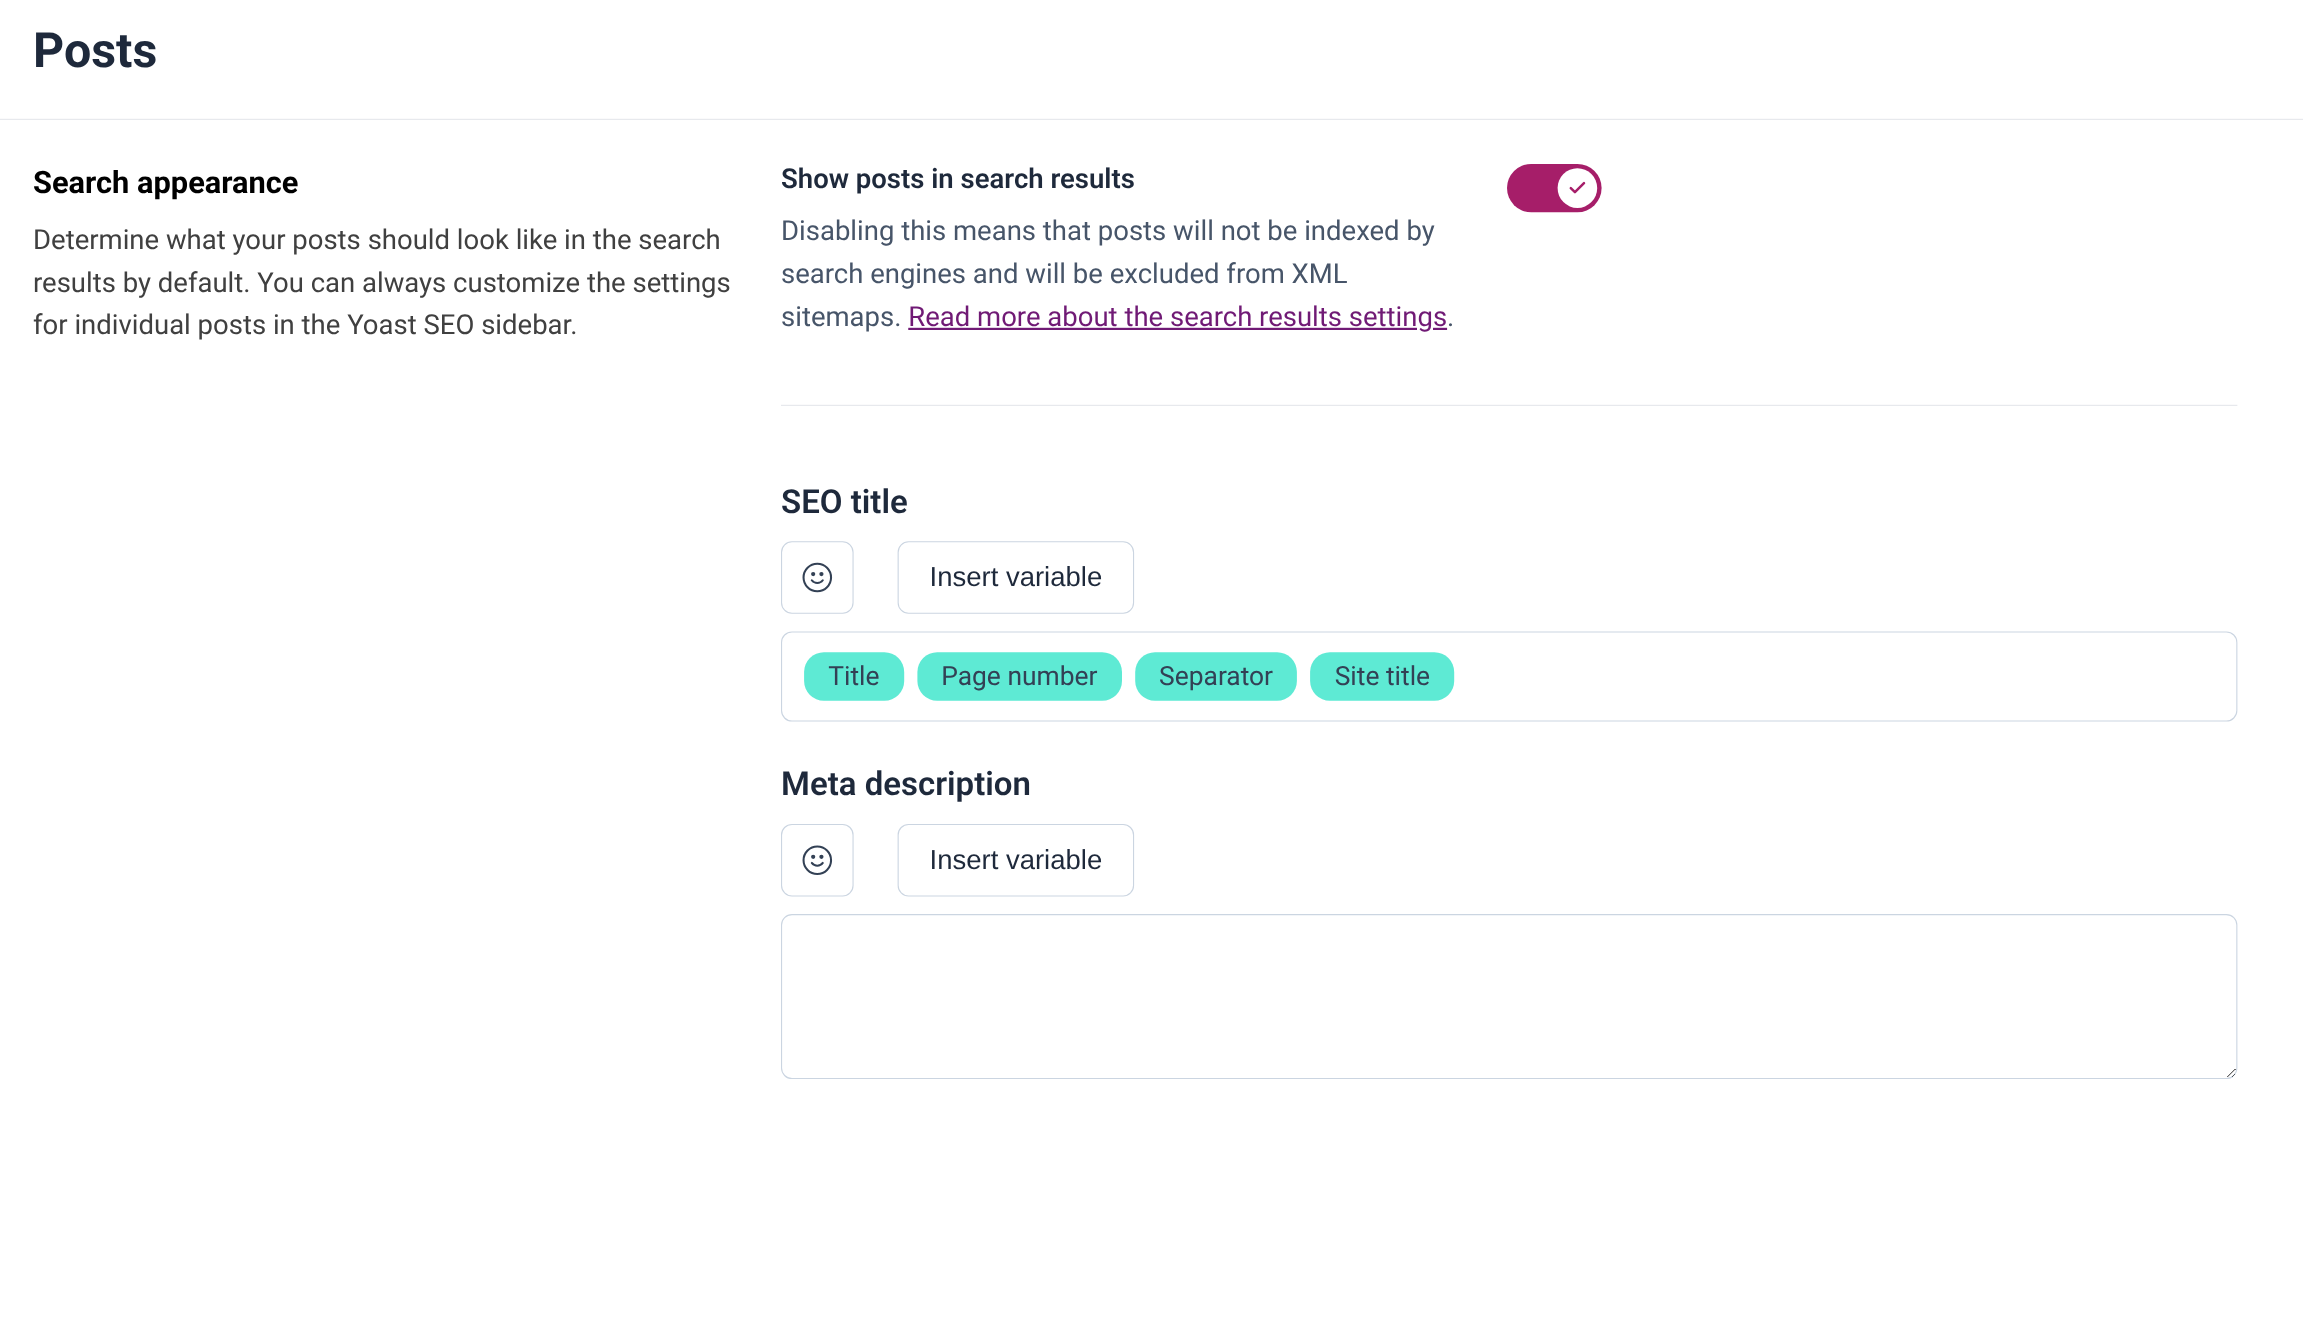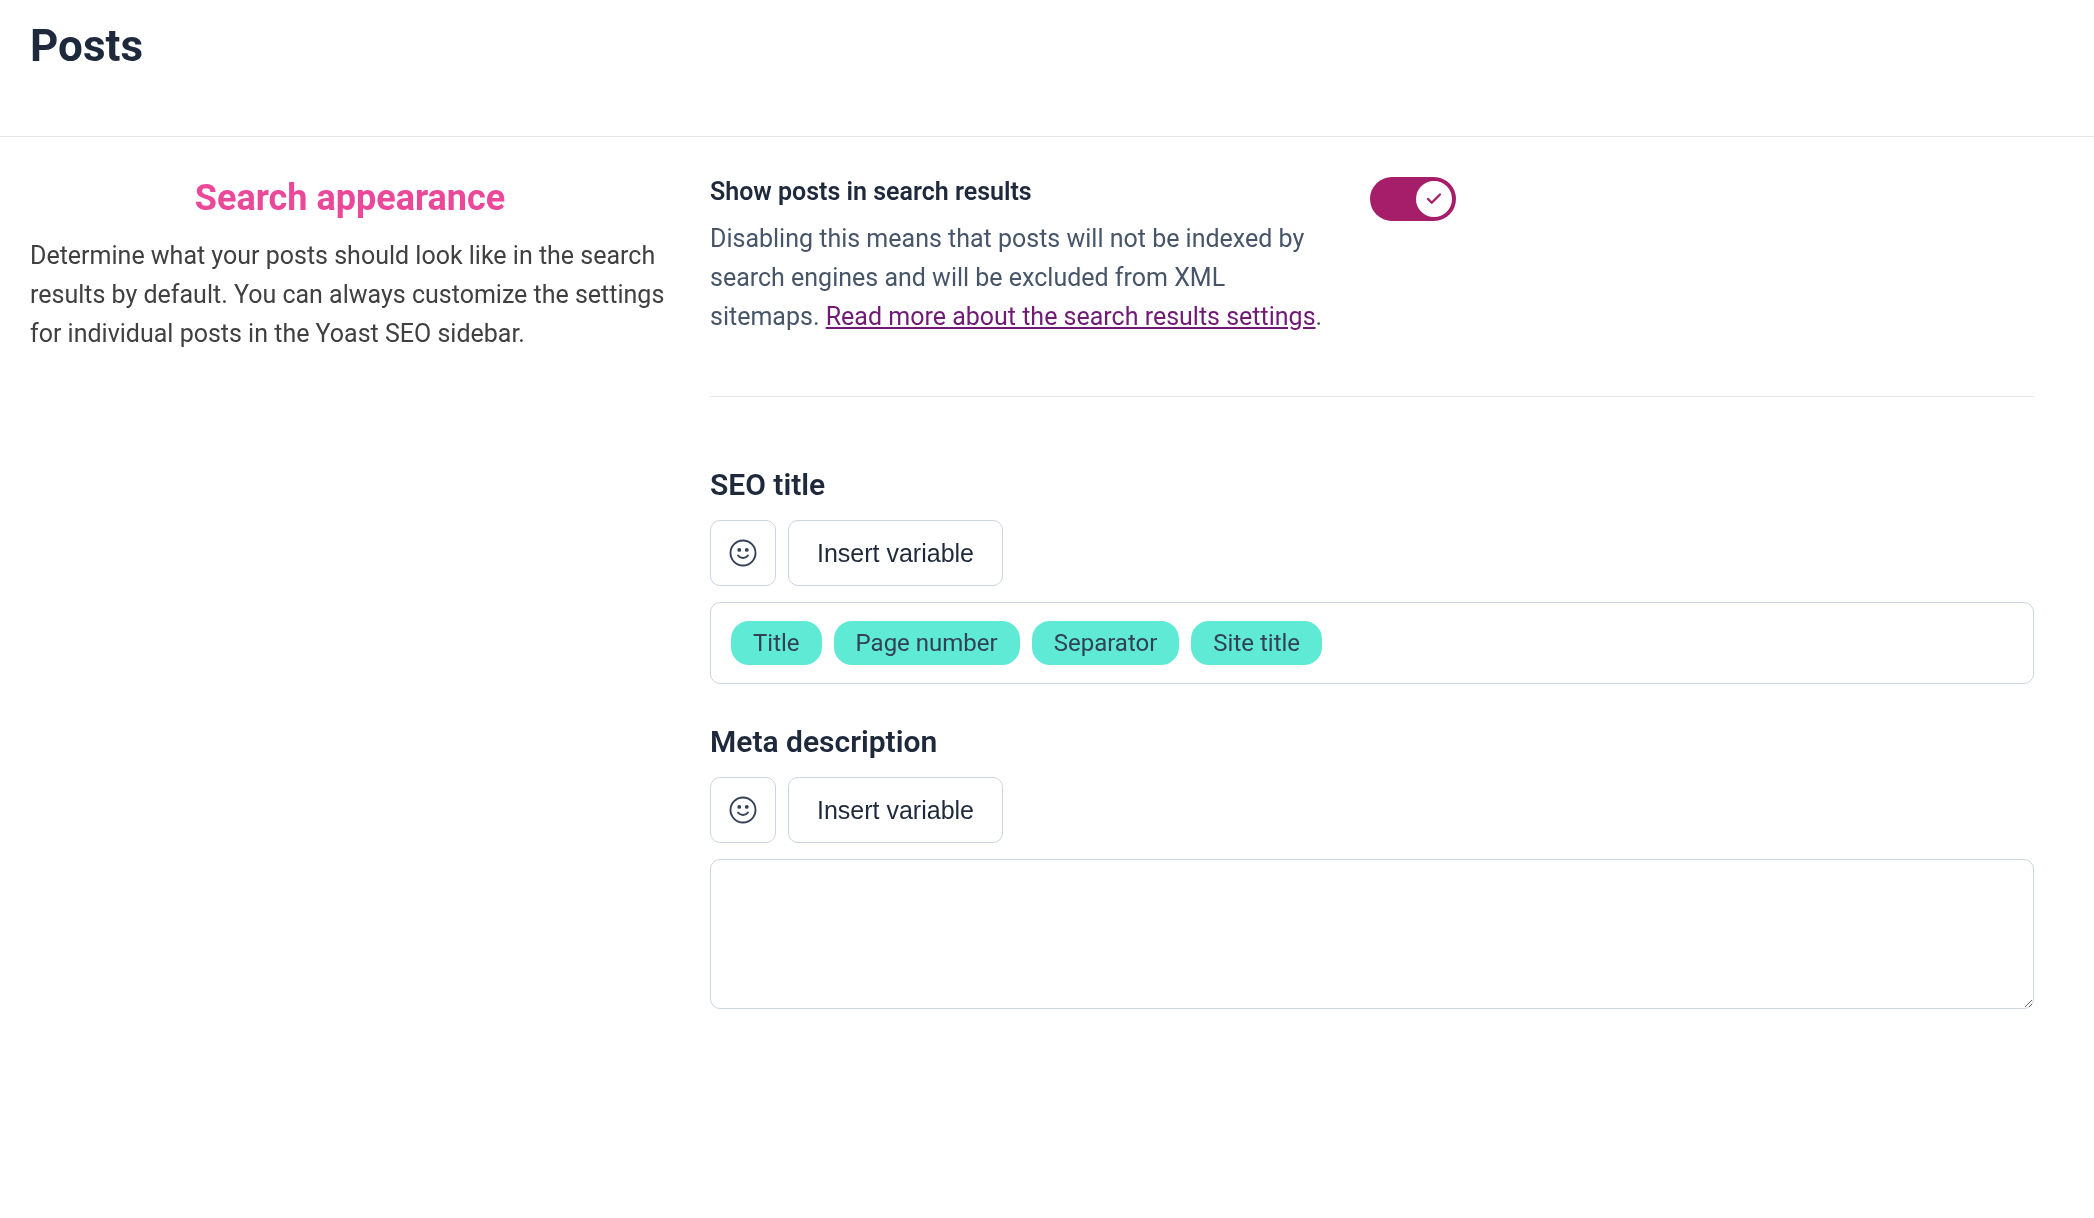--- a/index.html
+++ b/index.html
@@ -22,46 +22,45 @@
     
     .page-header {
       padding: 20px 30px 32px 30px;
       border-bottom: 1px solid #e5e7eb;
     }
     
     .page-title {
       font-size: 44px;
       font-weight: 700;
       color: #1e293b;
-      margin-bottom: 32px;
+      margin-bottom: 4px;
     }
     
     .page-subtitle {
       font-size: 25px;
       color: #475569;
       font-weight: 400;
     }
     
     .content-area {
       display: flex;
       padding: 40px 30px;
       gap: 40px;
     }
     
     .left-column {
       width: 640px;
       flex-shrink: 0;
     }
     
     .section-title {
-      font-size: 36px;
+      font-size: 28px;
       font-weight: 700;
-      color: #ec4899;
+      color: #000000;
       margin-bottom: 18px;
-      text-align: center;
     }
     
     .section-description {
       font-size: 25px;
       color: #404040;
       line-height: 1.55;
     }
     
     .right-column {
       flex: 1;
@@ -170,20 +169,21 @@
       padding: 0 28px;
       height: 66px;
       border: 1px solid #cbd5e1;
       border-radius: 10px;
       background: #ffffff;
       font-size: 25px;
       color: #1e293b;
       cursor: pointer;
       display: flex;
       align-items: center;
+      margin-left: 28px;
     }
     
     .variable-input {
       border: 1px solid #cbd5e1;
       border-radius: 10px;
       padding: 18px 20px;
       display: flex;
       gap: 12px;
       flex-wrap: wrap;
       min-height: 78px;

